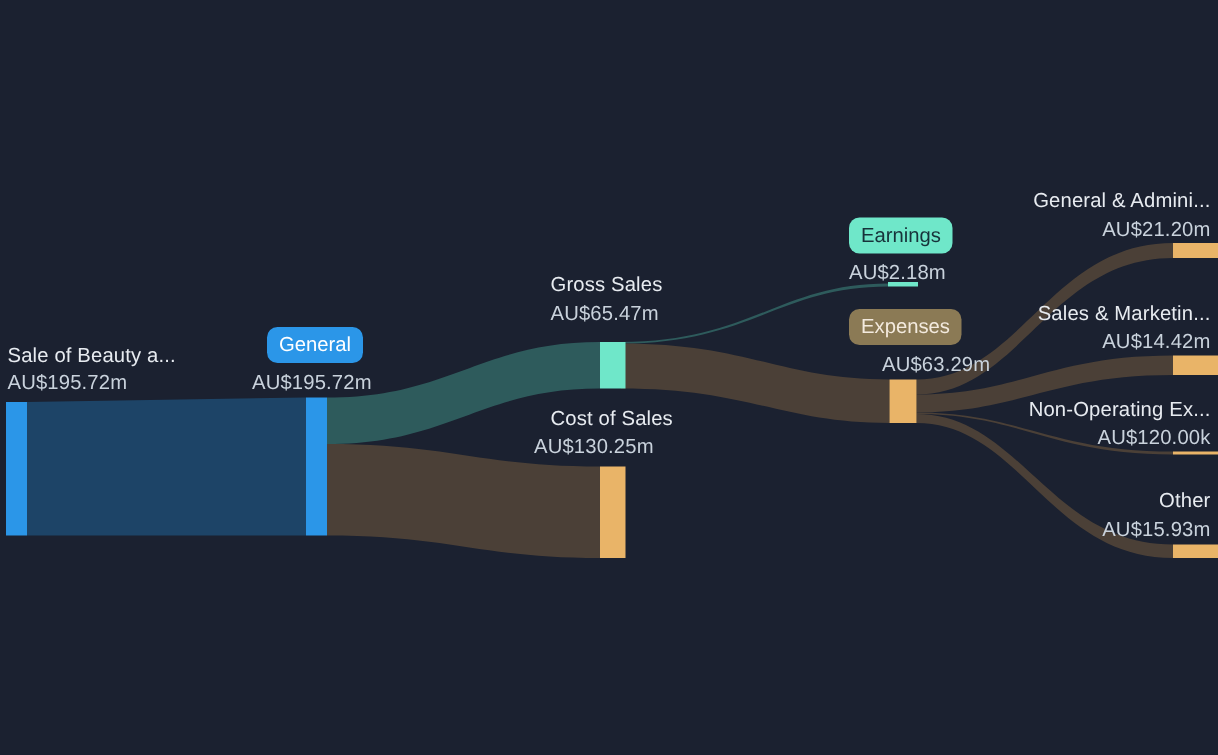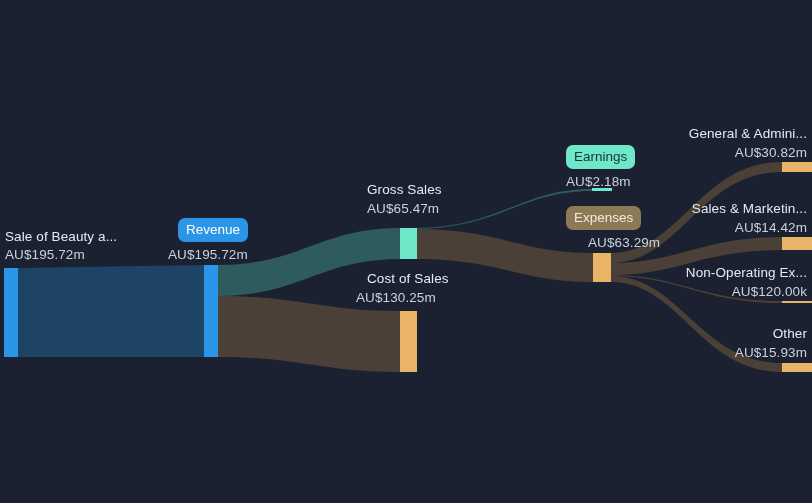--- a/index.html
+++ b/index.html
@@ -90,37 +90,37 @@
     <rect x="593" y="253" width="18" height="29" fill="#e9b468"></rect>
     <rect x="782" y="162" width="30" height="10" fill="#e9b468"></rect>
     <rect x="782" y="237" width="30" height="13" fill="#e9b468"></rect>
     <rect x="782" y="301" width="30" height="2" fill="#e9b468"></rect>
     <rect x="782" y="363" width="30" height="9" fill="#e9b468"></rect>
   </svg>
 
   <div class="lbl" style="left:5px; top:228px;">Sale of Beauty a...</div>
   <div class="lbl val" style="left:5px; top:246px;">AU$195.72m</div>
 
-  <div class="badge rev" style="left:178px; top:218px;">Revenue</div>
+  <div class="badge rev" style="left:178px; top:218px;">General</div>
   <div class="lbl val" style="left:168px; top:246px;">AU$195.72m</div>
 
   <div class="lbl" style="left:367px; top:181px;">Gross Sales</div>
   <div class="lbl val" style="left:367px; top:200px;">AU$65.47m</div>
 
   <div class="lbl" style="left:367px; top:270px;text-align:right;">Cost of Sales</div>
   <div class="lbl val" style="left:356px; top:289px;">AU$130.25m</div>
 
   <div class="badge earn" style="left:566px; top:145px;">Earnings</div>
   <div class="lbl val" style="left:566px; top:173px;">AU$2.18m</div>
 
   <div class="badge exp" style="left:566px; top:206px;">Expenses</div>
   <div class="lbl val" style="left:588px; top:234px;">AU$63.29m</div>
 
   <div class="lbl right" style="right:5px; top:125px;">General &amp; Admini...</div>
-  <div class="lbl val right" style="right:5px; top:144px;">AU$30.82m</div>
+  <div class="lbl val right" style="right:5px; top:144px;">AU$21.20m</div>
 
   <div class="lbl right" style="right:5px; top:200px;">Sales &amp; Marketin...</div>
   <div class="lbl val right" style="right:5px; top:219px;">AU$14.42m</div>
 
   <div class="lbl right" style="right:5px; top:264px;">Non-Operating Ex...</div>
   <div class="lbl val right" style="right:5px; top:283px;">AU$120.00k</div>
 
   <div class="lbl right" style="right:5px; top:325px;">Other</div>
   <div class="lbl val right" style="right:5px; top:344px;">AU$15.93m</div>
 

